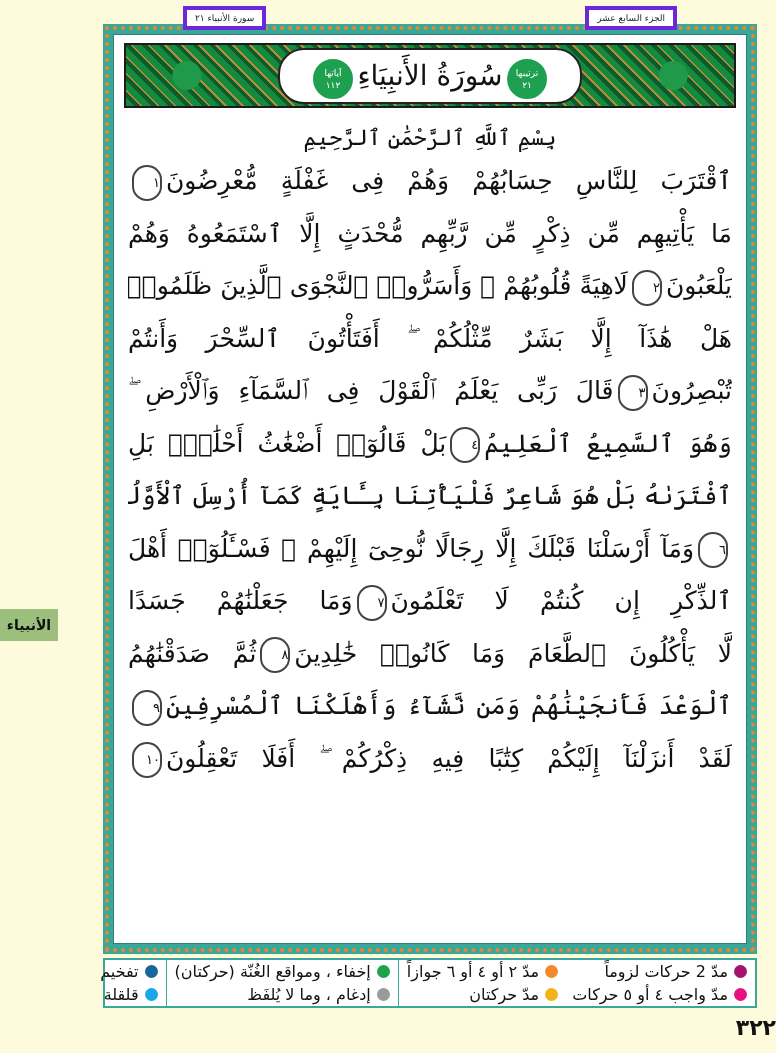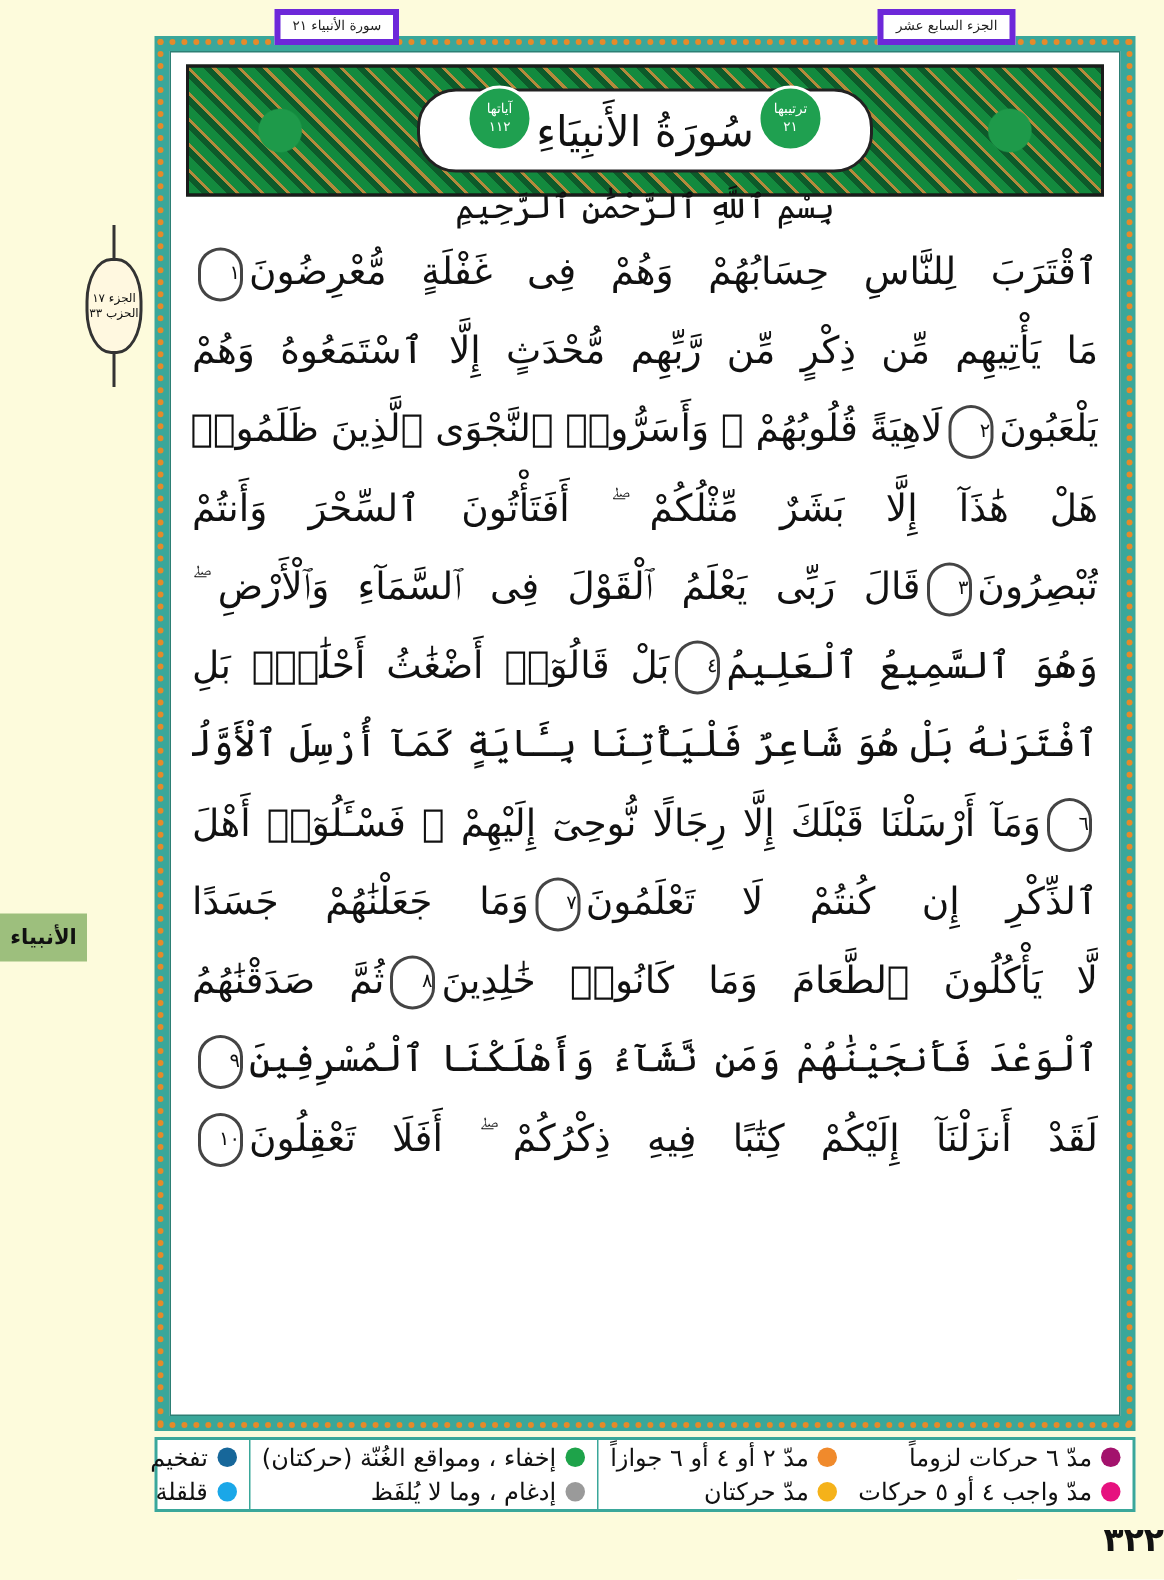--- a/index.html
+++ b/index.html
@@ -32,21 +32,21 @@
   }
   .frame-deco {
     position:absolute; inset:2px; border:4px dotted #e58a2a; pointer-events:none;
   }
   .inner { position:relative; background:#fff; width:100%; height:100%; box-sizing:border-box; border:1px solid #2d7f74; }
   .head-tab {
     position:absolute; top:-18px; height:16px; padding:0 8px; background:#fff; border:4px solid #6d28d9;
     font-size:9px; line-height:16px; direction:rtl; color:#222; font-family:"DejaVu Serif", serif;
   }
   .banner {
-    position:absolute; left:10px; right:10px; top:8px; height:88px; background:#0a2a14;
+    position:absolute; left:10px; right:10px; top:8px; height:65px; background:#0a2a14;
     border:2px solid #1b1b1b; box-sizing:border-box; display:flex; align-items:center; justify-content:center;
     background-image:
       radial-gradient(circle at 10% 50%, #1e9a4a 0 14px, transparent 15px),
       radial-gradient(circle at 90% 50%, #1e9a4a 0 14px, transparent 15px),
       repeating-linear-gradient(45deg, #138a3e 0 6px, #0d5a2a 6px 10px, #b48a3c 10px 12px);
   }
   .banner .badge {
     position:absolute; top:12px; width:40px; height:40px; border-radius:50%;
     background:#1fa050; border:2px solid #fff; color:#fff; font-size:9px; line-height:12px;
     display:flex; flex-direction:column; align-items:center; justify-content:center; direction:rtl;
@@ -80,28 +80,20 @@
   .dot { width:13px; height:13px; border-radius:50%; display:inline-block; flex:none; }
   .page-num {
     position:absolute; left:0; right:0; top:1015px; text-align:right;
     font-family:"DejaVu Sans", sans-serif; font-weight:bold; font-size:22px; direction:rtl;
   }
 </style>
 </head>
 <body>
 
 <div class="side">
-  <div class="hizb">
-    <div class="stem"></div>
-    <div class="medal">
-      <span>الجزء ١٧</span>
-      <span>الحزب ٣٣</span>
-    </div>
-    <div class="stem"></div>
-  </div>
 
   <div class="surah-tab">الأنبياء</div>
 </div>
 
 <div class="frame">
   <div class="frame-deco"></div>
   <div class="head-tab" style="left:80px">سورة الأنبياء ٢١</div>
   <div class="head-tab" style="right:80px">الجزء السابع عشر</div>
 
   <div class="inner">
@@ -134,21 +126,21 @@
       <div class="line"><span>لَقَدْ أَنزَلْنَآ إِلَيْكُمْ كِتَٰبًا فِيهِ ذِكْرُكُمْ ۖ أَفَلَا تَعْقِلُونَ</span><span class="ayah-mark">١٠</span></div>
     </div>
   </div>
 </div>
 
 <div class="legend">
   <div class="col" style="flex:1.25; flex-direction:row; align-items:center; gap:14px;">
     <div style="display:flex;flex-direction:column;gap:4px;">
       <div class="row">
           <span class="dot" style="background:#a3126c"></span>
-          <span>مدّ ٦ حركات لزوماً</span>
+          <span>مدّ 2 حركات لزوماً</span>
         </div>
       <div class="row">
           <span class="dot" style="background:#e6127f"></span>
           <span>مدّ واجب ٤ أو ٥ حركات</span>
         </div>
     </div>
     <div style="display:flex;flex-direction:column;gap:4px;">
       <div class="row">
           <span class="dot" style="background:#f08a2c"></span>
           <span>مدّ ٢ أو ٤ أو ٦ جوازاً</span>

